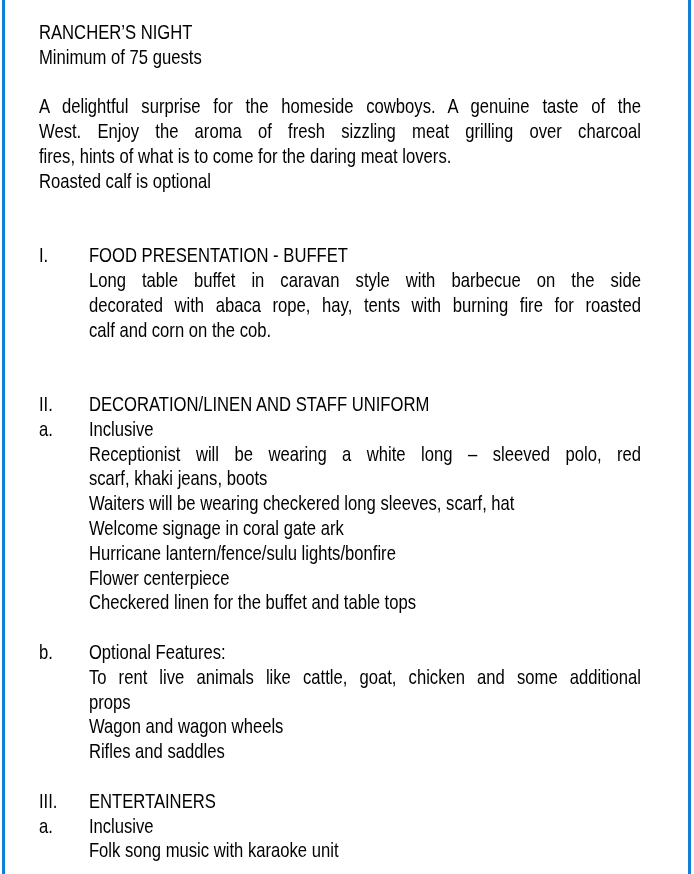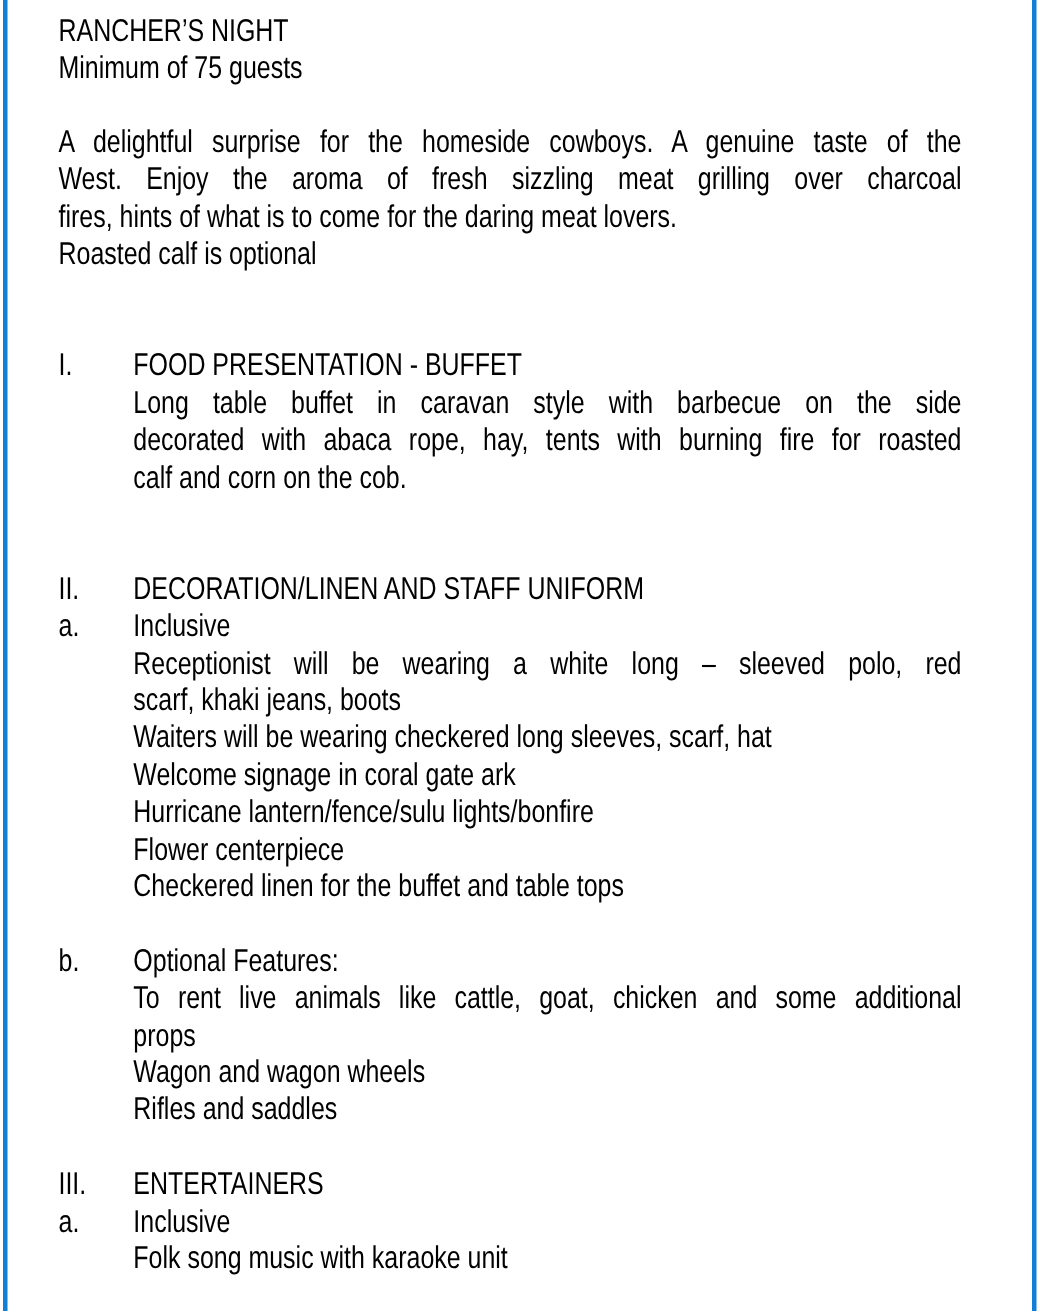--- a/index.html
+++ b/index.html
@@ -17,21 +17,21 @@
     height: 100%;
     width: 3px;
     background: #1080d6;
   }
   .page-border.left  { left: 2px; }
   .page-border.right { right: 3px; }
 
   .doc-content {
     position: absolute;
     left: 39px;
-    top: 9px;
+    top: 20px;
     width: 602px;
   }
   .doc-inner {
     width: 760px;
     transform: scaleX(0.7921);
     transform-origin: 0 0;
     font-size: 21px;
     line-height: 24.8px;
     color: #000000;
     letter-spacing: 0;

